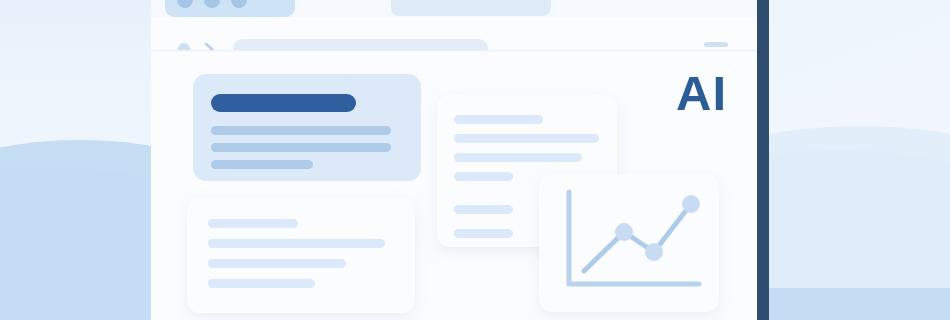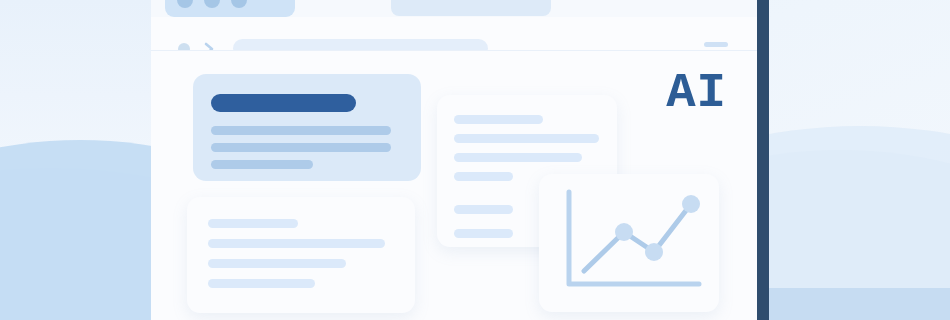--- a/index.html
+++ b/index.html
@@ -74,21 +74,21 @@
   .ham-line + .ham-line{margin-top:4px;}
   .toolbar-rule{position:absolute;left:0;top:50px;width:100%;height:1px;background:#e9f0f9;}
 
   
   .page{position:absolute;left:0;top:51px;width:100%;bottom:0;background:#fbfcfe;}
 
   
   .ai-mark{
     position:absolute;right:30px;top:18px;
     font-size:49px;font-weight:bold;letter-spacing:1px;
-    color:#2d5d96;line-height:1;font-family:Liberation Mono, monospace;
+    color:#2d5d96;line-height:1;font-family:Liberation Sans, sans-serif;
   }
 
   
   .card{position:absolute;border-radius:13px;}
   .card-primary{
     left:42px;top:23px;width:228px;height:107px;
     background:#dbe9f8;
   }
   .card-white{
     background:#fbfcfe;

